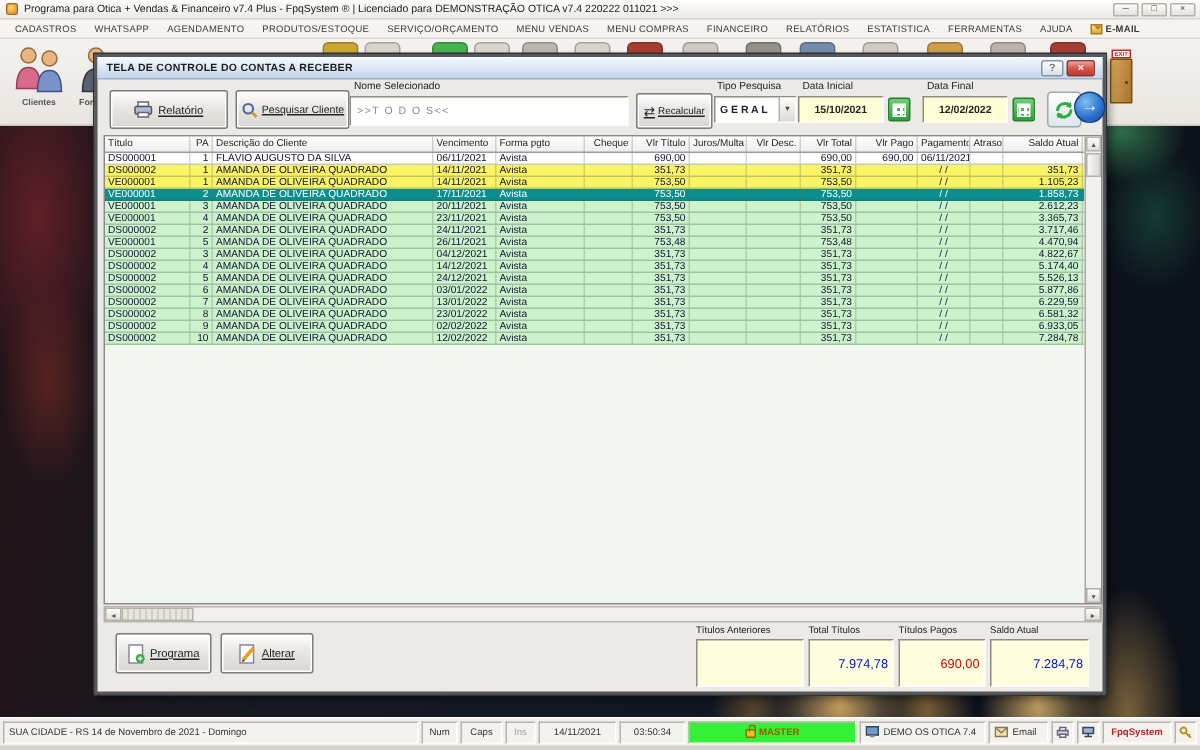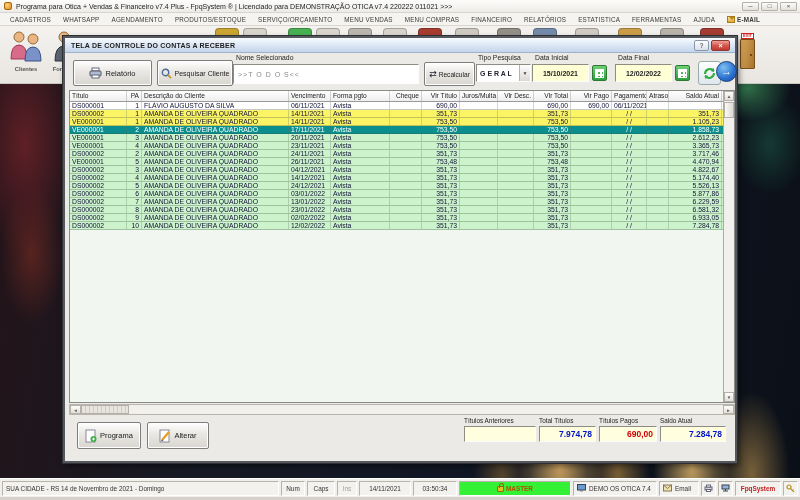--- a/index.html
+++ b/index.html
@@ -42,21 +42,21 @@
     linear-gradient(100deg,#241318 0%, #161a24 30%, #101624 62%, #0b1018 100%);}
 
   
   .dialog{position:absolute;left:63px;top:36px;width:674px;height:427px;background:#eceae6;border:2px solid #55585c;outline:1px solid #2e3134;box-shadow:2px 3px 6px rgba(0,0,0,.5);z-index:5;}
   .dtitle{position:absolute;left:0;top:0;width:100%;height:15px;background:linear-gradient(#f8fbfe,#dfe9f6 45%,#c4d5ec);border-bottom:1px solid #9fb2c8;display:flex;align-items:center;padding-left:6px;}
   .dtitle .txt{font-size:7px;font-weight:bold;color:#1d1d1d;letter-spacing:.2px;}
   .dbtns{position:absolute;right:5px;top:2px;display:flex;gap:2px;}
   .helpbtn{width:15px;height:11px;border:1px solid #8a97a8;border-radius:2px;background:linear-gradient(#fff,#d8dfe8);font-size:7px;line-height:10px;text-align:center;color:#333;}
   .closebtn{width:19px;height:11px;border:1px solid #8a3a32;border-radius:2px;background:linear-gradient(#f0a29a,#d4584e 50%,#c03a30);font-size:7px;font-weight:bold;line-height:10px;text-align:center;color:#fff;}
 
-  .btn{border:1px solid #7d7d7d;border-radius:2px;background:linear-gradient(#ffffff,#e9e7e3 45%,#d9d6d0);box-shadow:inset 0 0 0 1px #fff;display:flex;align-items:center;justify-content:center;gap:3px;font-size:7.5px;color:#222;position:absolute;}
+  .btn{border:1px solid #7d7d7d;border-radius:2px;background:linear-gradient(#ffffff,#e9e7e3 45%,#d9d6d0);box-shadow:inset 0 0 0 1px #fff;display:flex;align-items:center;justify-content:center;gap:3px;font-size:7.5px;color:#222;position:absolute;text-decoration:underline;}
   .flabel{position:absolute;font-size:6.8px;color:#222;}
   .sunken{position:absolute;border:1px solid;border-color:#8f8c84 #fdfdfb #fdfdfb #8f8c84;background:#fff;font-size:7px;display:flex;align-items:center;}
   .yellow{background:#ffffd6;}
   .calbtn{position:absolute;width:15px;height:16px;border:1px solid #2c7a34;border-radius:2px;background:linear-gradient(#6fce74,#2f9e3e);}
   .calbtn i{display:block;margin:3px 2px 0 2px;height:9px;background:
       repeating-linear-gradient(90deg,#fff 0 2px,transparent 2px 4px),
       repeating-linear-gradient(#fff 0 2px,transparent 2px 4px);border:1px solid #fff;}
   .combo .arrowbox{margin-left:auto;width:11px;height:100%;border-left:1px solid #b8b4ac;background:linear-gradient(#fdfdfd,#dddad4);display:flex;align-items:center;justify-content:center;font-size:5px;color:#444;}
   .roundgo{position:absolute;width:21px;height:21px;border-radius:50%;background:radial-gradient(circle at 35% 30%,#7ec0f2,#2a6fd0 60%,#1a4a9a);border:1px solid #16407e;color:#fff;font-size:11px;line-height:19px;text-align:center;font-weight:bold;}
   .syncbtn{position:absolute;width:23px;height:24px;border:1px solid #9aa;border-radius:3px;background:linear-gradient(#fff,#dfe6ee);display:flex;align-items:center;justify-content:center;}
@@ -77,21 +77,21 @@
   .sarrow{height:10px;border:1px solid #b5b1a9;background:linear-gradient(#fdfdfc,#e2dfd9);font-size:4.5px;color:#555;text-align:center;line-height:9px;}
   .vthumb{height:16px;margin:1px 0;border:1px solid #b5b1a9;background:linear-gradient(90deg,#fafaf8,#dcd9d2);}
   .hscroll{position:absolute;left:4px;top:366px;width:666px;height:11px;border:1px solid #b9b5ad;background:#f2f0ec;display:flex;align-items:stretch;}
   .hscroll .sarrow{width:11px;height:100%;line-height:9px;}
   .hthumb{width:48px;border:1px solid #b5b1a9;background:repeating-linear-gradient(90deg,#e8e5df 0 3px,#cfccc4 3px 4px);}
   .hfill{flex:1;}
 
   
   .bgroup{position:absolute;display:flex;flex-direction:column;}
   .bgroup .flabel2{font-size:6.4px;color:#222;margin-bottom:2px;}
-  .totfield{height:16px;border:1px solid;border-color:#8f8c84 #fdfdfb #fdfdfb #8f8c84;background:#ffffdf;font-size:8.5px;font-weight:bold;display:flex;align-items:center;justify-content:flex-end;padding-right:3px;}
+  .totfield{height:32px;border:1px solid;border-color:#8f8c84 #fdfdfb #fdfdfb #8f8c84;background:#ffffdf;font-size:8.5px;font-weight:normal;display:flex;align-items:center;justify-content:flex-end;padding-right:3px;}
   .blue{color:#0014c8;} .red{color:#d40000;}
 
   
   .tooltip{position:absolute;left:495px;top:141px;z-index:20;background:#ffffe1;border:1px solid #7a7a7a;box-shadow:1px 1px 2px rgba(0,0,0,.4);font-size:7.2px;color:#333;padding:1px 4px;white-space:nowrap;}
 
   
   .statusbar{position:absolute;left:0;top:478px;width:800px;height:19px;background:#f1efeb;border-top:1px solid #fff;display:flex;align-items:center;gap:2px;padding:0 2px;}
   .panel{height:15px;border:1px solid;border-color:#b8b4ac #ffffff #ffffff #b8b4ac;background:#f4f2ee;font-size:6.4px;color:#333;display:flex;align-items:center;padding:0 3px;white-space:nowrap;overflow:hidden;}
   .dim{color:#a5a19a;}
   .masterpanel{background:#35f135;font-weight:bold;color:#b05000;justify-content:center;gap:2px;}

